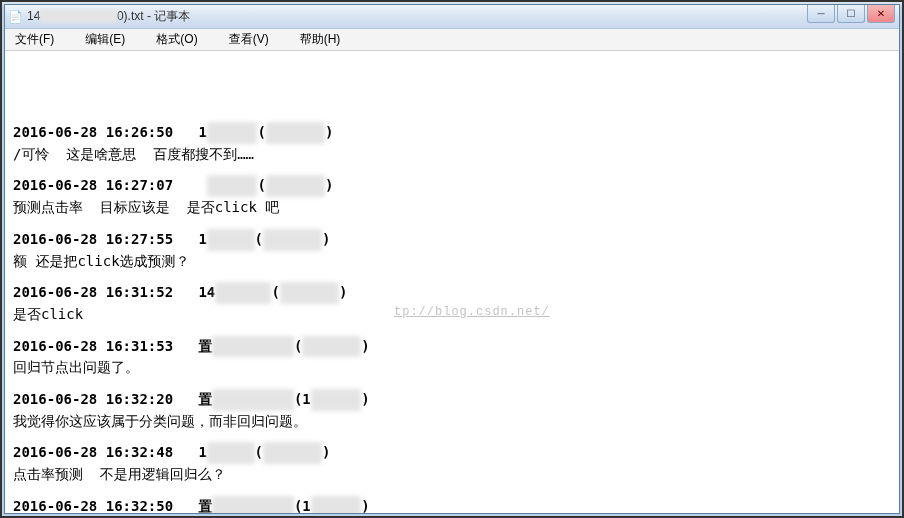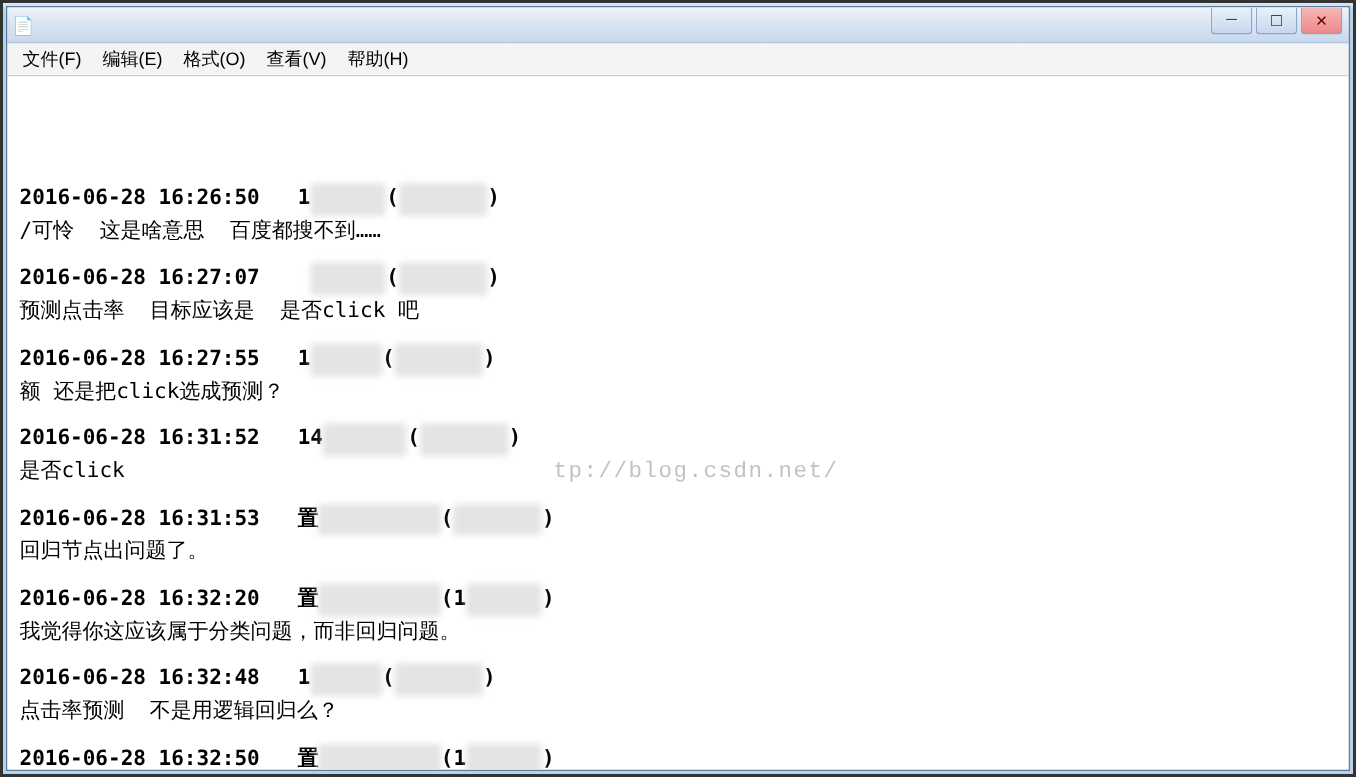--- a/index.html
+++ b/index.html
@@ -56,21 +56,21 @@
   }
   .win-btn.close { background: linear-gradient(to bottom,#f5b8b8,#e88); color:#600; }
   .menubar {
     height: 22px;
     background: #f4f4f4;
     border-bottom: 1px solid #d0d0d0;
     display: flex;
     align-items: center;
     padding: 0 4px;
     font-size: 12px;
-    gap: 2px;
+    gap: 19px;
   }
   .menu-item {
     padding: 2px 6px;
     cursor: default;
   }
   .content {
     flex: 1;
     background: #fff;
     padding: 6px 8px;
     font-family: "SimSun", "NSimSun", monospace;
@@ -87,46 +87,50 @@
     display: inline-block;
     background: #e4e4e4;
     color: transparent;
     border-radius: 2px;
     filter: blur(2px);
     user-select: none;
   }
   .watermark {
     position: absolute;
     top: 252px;
-    left: 364px;
+    left: 389px;
     font-family: "Courier New", monospace;
-    font-size: 15px;
+    font-size: 12px;
     color: rgba(120,120,120,0.45);
     pointer-events: none;
     letter-spacing: 1px;
+    text-decoration: underline;
   }
   .partial-top {
     position: absolute;
     top: -1px; left: 0; right: 0;
     height: 6px;
     background: linear-gradient(to bottom, rgba(240,240,240,0.9), transparent);
     font-size: 10px;
     color: #888;
     overflow: hidden;
   }
 </style>
 </head>
 <body>
 
 <div class="partial-top"></div>
 
 <div class="window">
 
   <div class="titlebar">
     <span class="title-icon">📄</span>
+    <span class="title-text">
+      <span>14</span><span class="blur">█████████</span><span>0).txt - 记事本</span>
+    </span>
     <div class="win-controls">
       <div class="win-btn">─</div>
       <div class="win-btn">☐</div>
       <div class="win-btn close">✕</div>
     </div>
   </div>
 
   <div class="menubar">
     <span class="menu-item">文件(F)</span>
     <span class="menu-item">编辑(E)</span>

